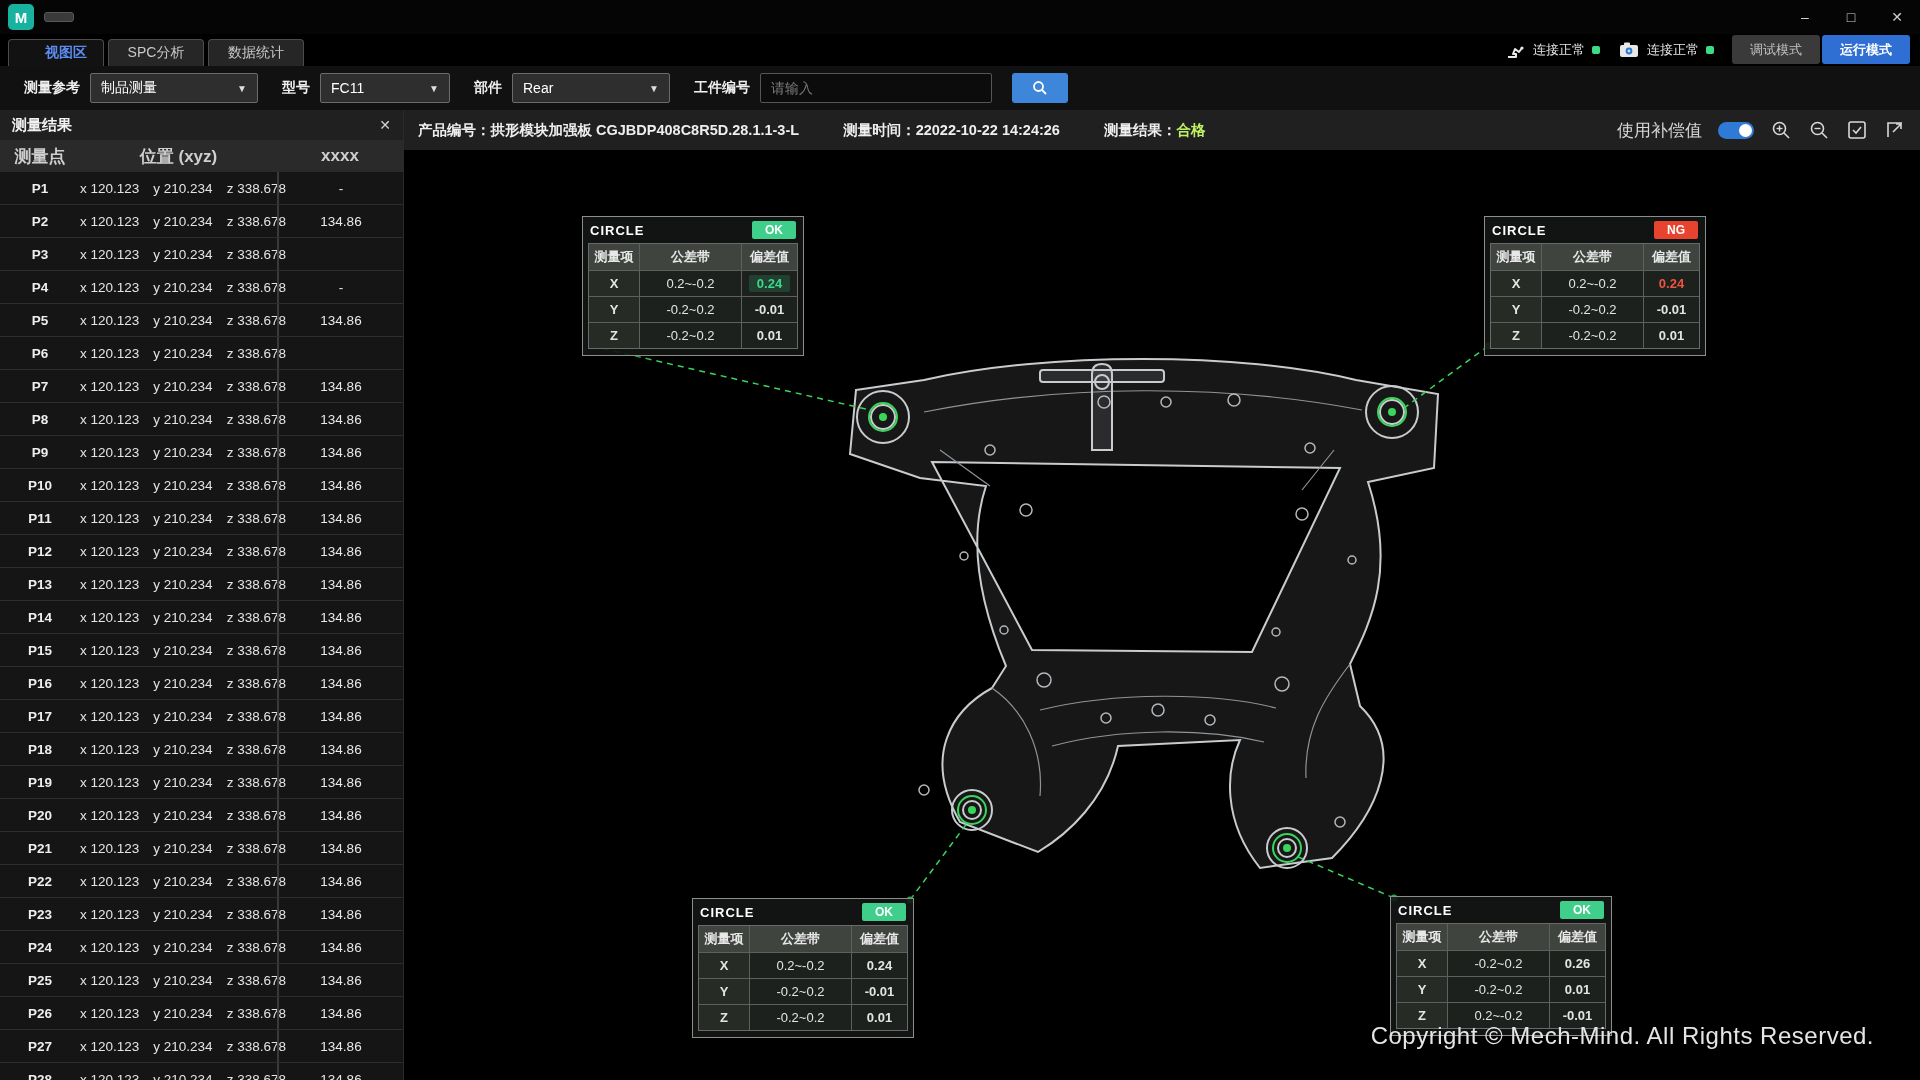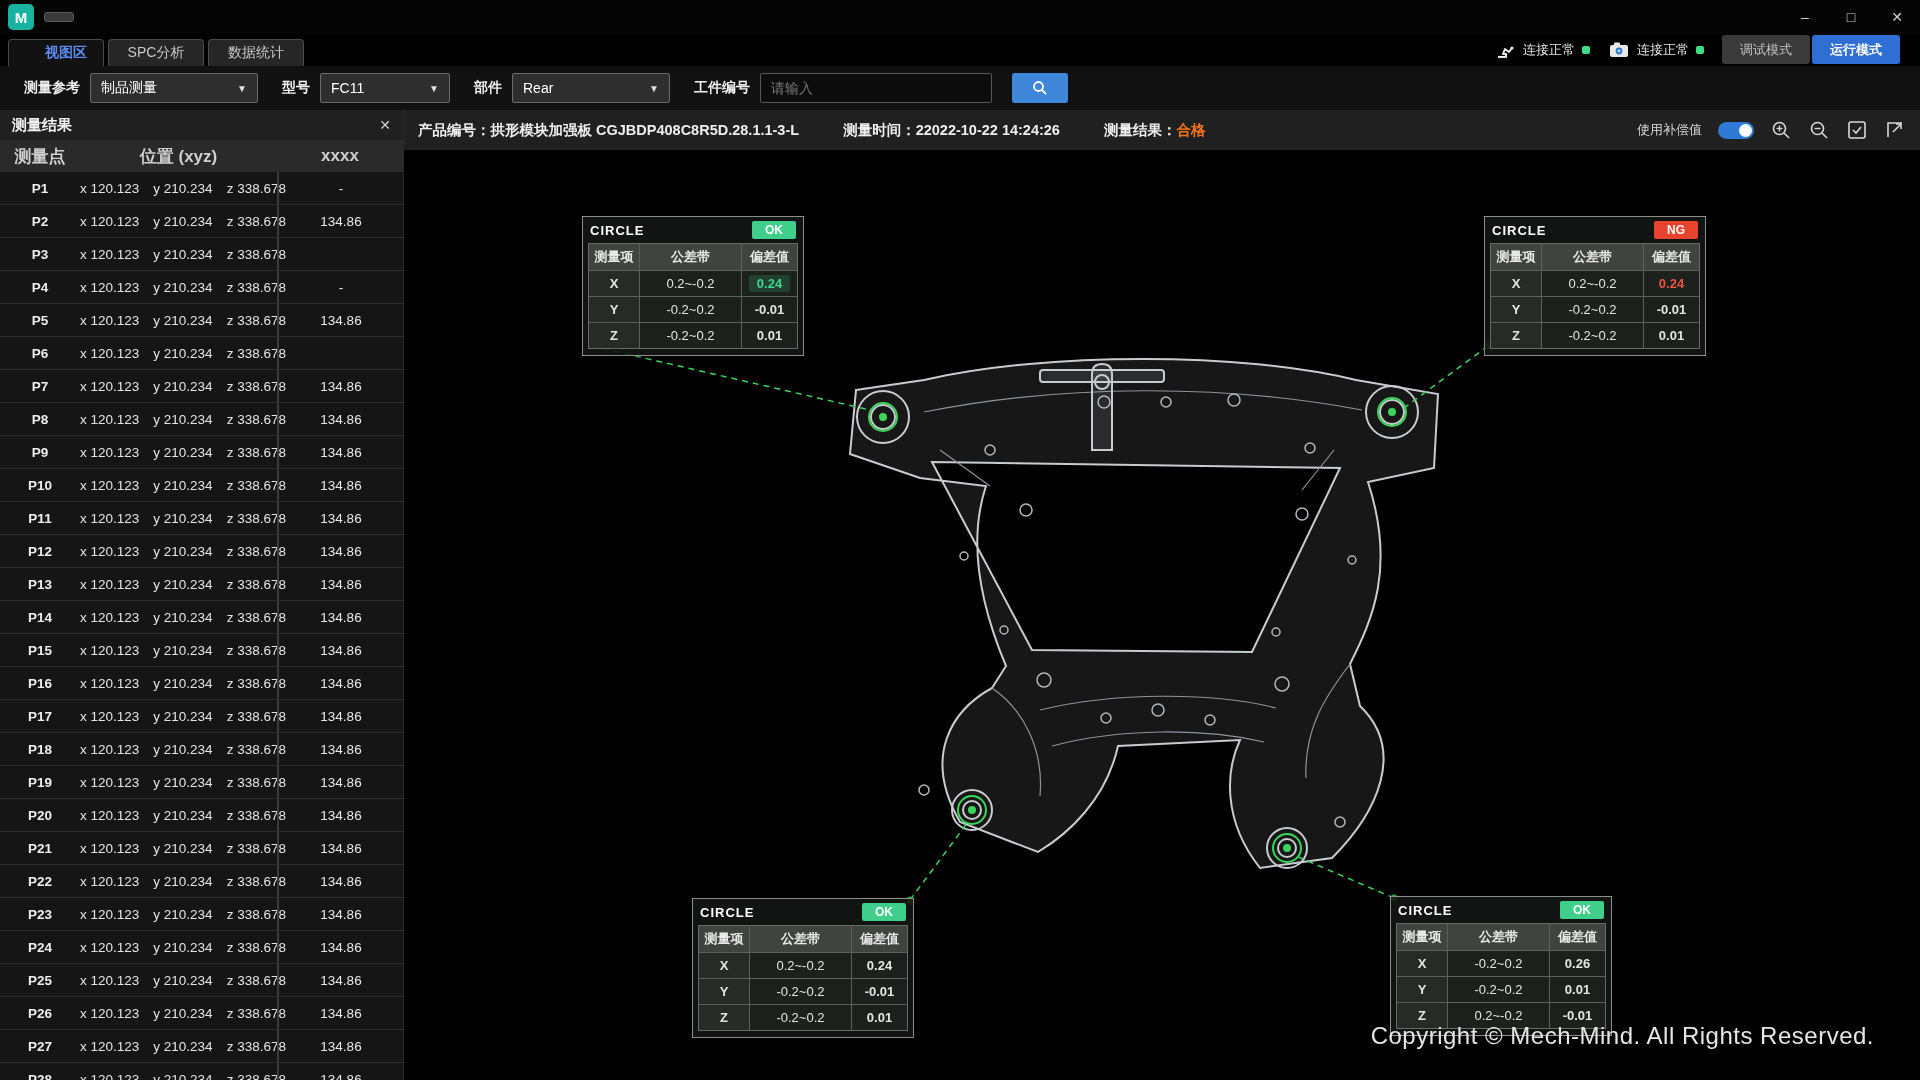--- a/index.html
+++ b/index.html
@@ -16,21 +16,21 @@
   .wincontrols{margin-left:auto;display:flex;}
   .winbtn{width:46px;height:34px;display:flex;align-items:center;justify-content:center;
     color:#cfcfcf;font-size:14px;}
 
   
   .tabbar{height:32px;display:flex;align-items:flex-end;background:#000;padding-left:8px;position:relative;}
   .tab{height:27px;min-width:96px;padding:0 16px;display:flex;align-items:center;justify-content:center;
     font-size:14px;color:#c8c8c8;background:#262626;border:1px solid #4c4c4c;border-bottom:none;
     border-radius:4px 4px 0 0;margin-right:4px;}
   .tab.active{background:#121212;color:#5b8bf0;font-weight:bold;padding-left:36px;}
-  .tab-right{position:absolute;right:20px;bottom:2px;display:flex;align-items:center;gap:18px;}
+  .tab-right{position:absolute;right:10px;bottom:2px;display:flex;align-items:center;gap:18px;}
   .statusitem{display:flex;align-items:center;gap:7px;font-size:13px;color:#e3e3e3;}
   .dot{width:8px;height:8px;border-radius:2px;background:#3ddc84;}
   .modegroup{display:flex;gap:2px;}
   .modebtn{height:29px;padding:0 18px;font-size:13px;display:flex;align-items:center;justify-content:center;
     background:#3a3a3a;color:#c2c2c2;border-radius:3px;}
   .modebtn.active{background:#2f6fd4;color:#fff;font-weight:bold;}
 
   
   .toolbar{height:44px;display:flex;align-items:center;background:#111;padding-left:10px;gap:10px;}
   .tlabel{font-size:14px;font-weight:bold;color:#efefef;margin-left:14px;white-space:nowrap;}
@@ -57,23 +57,23 @@
   .trow{height:33px;background:#151515;border-bottom:1px solid #2e2e2e;font-size:13.5px;}
   .cell-id{text-align:center;font-weight:bold;color:#eee;}
   .cell-xyz{display:flex;gap:14px;color:#e4e4e4;white-space:nowrap;}
   .cell-val{text-align:center;color:#e9e9e9;border-left:2px solid #3a3a3a;height:100%;
     display:flex;align-items:center;justify-content:center;}
 
   
   .viewport{flex:1;display:flex;flex-direction:column;background:#000;}
   .infobar{height:40px;background:#202020;display:flex;align-items:center;padding:0 14px;gap:44px;}
   .info-item{font-size:14.5px;font-weight:bold;color:#efefef;white-space:nowrap;}
-  .info-item .green{color:#f97316;text-align:center;}
+  .info-item .green{color:#bef264;text-align:center;}
   .info-right{margin-left:auto;display:flex;align-items:center;gap:16px;}
-  .comp-label{font-size:13px;color:#d8d8d8;font-weight:normal;}
+  .comp-label{font-size:17px;color:#d8d8d8;font-weight:normal;}
   .toggle{width:36px;height:17px;border-radius:9px;background:#2e7ad6;position:relative;}
   .toggle::after{content:'';position:absolute;right:2px;top:2px;width:13px;height:13px;border-radius:50%;background:#fff;}
   .vicon{width:22px;height:22px;display:flex;align-items:center;justify-content:center;}
   .canvas{position:relative;flex:1;background:#000;overflow:hidden;}
   .canvas>svg.scene{position:absolute;left:0;top:0;}
 
   
   .callout{position:absolute;width:222px;background:rgba(18,22,19,0.93);
     border:1px solid #8a8f8a;font-size:13px;box-shadow:0 0 6px rgba(0,0,0,.6);}
   .callout.tl{left:178px;top:66px;} .callout.tr{left:1080px;top:66px;}

